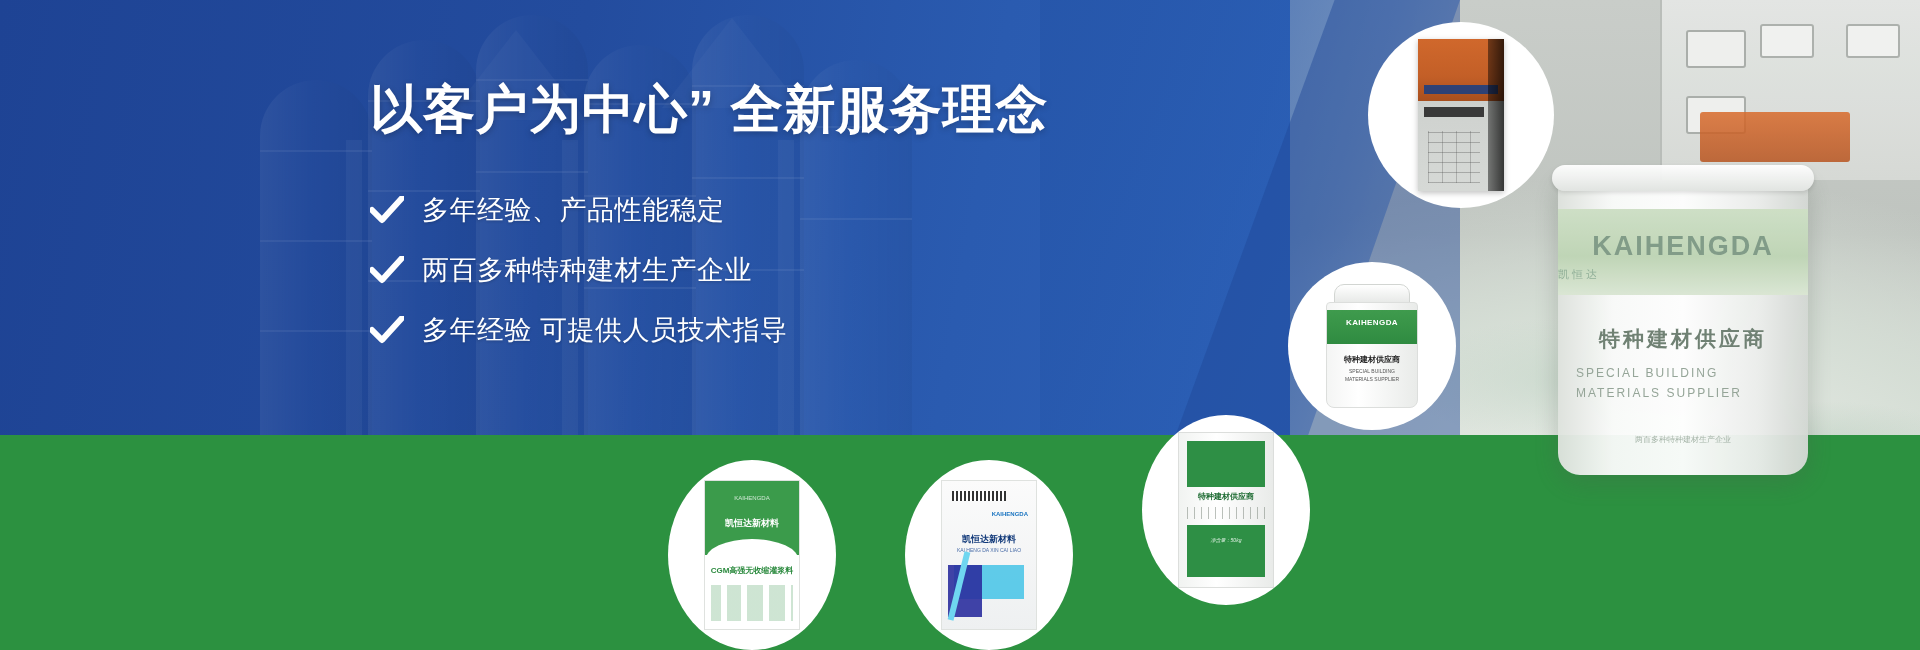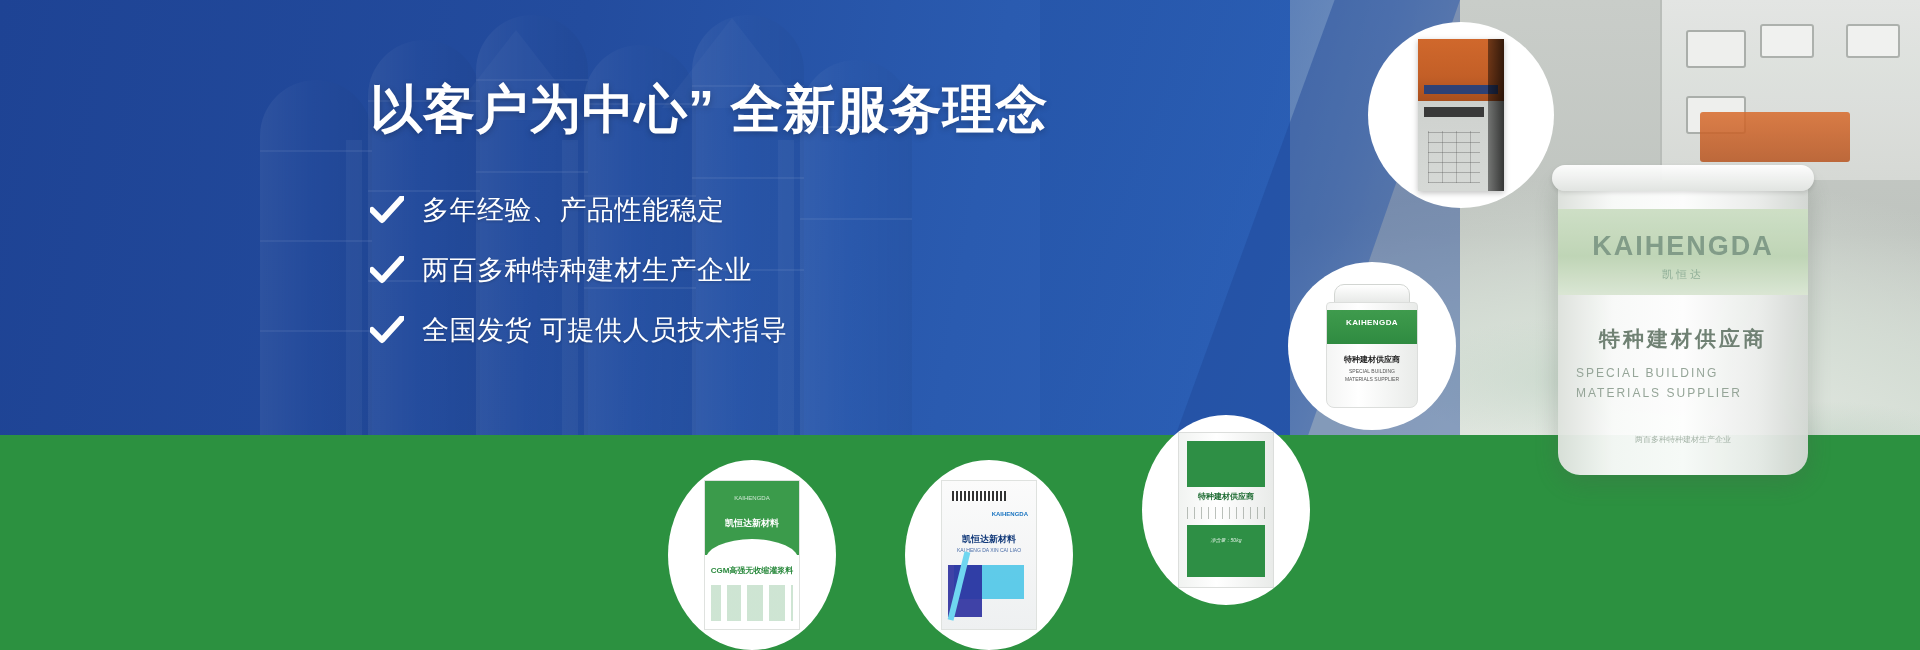--- a/index.html
+++ b/index.html
@@ -275,21 +275,21 @@
   .big-bucket .gband {
     position:absolute; left:0; right:0; top: 34px; height: 86px;
     background: linear-gradient(180deg,#cfe0c6 0%, #bfd6b6 55%, #dbe7d4 100%);
   }
   .big-bucket .brand {
     position:absolute; left:0; right:0; top: 56px;
     text-align:center; color:#7f9a86; font-size:27px; font-weight:bold; letter-spacing:2px;
   }
   .big-bucket .brand-cn {
     position:absolute; left:0; right:0; top: 92px;
-    text-align:center; color:#8fae97; font-size:11px; letter-spacing:3px;
+    color:#8fae97; font-size:11px; letter-spacing:3px;
   }
   .big-bucket .cn {
     position:absolute; left:0; right:0; top: 150px;
     text-align:center; color:#6c7e70; font-size:21px; font-weight:bold; letter-spacing:3px;
   }
   .big-bucket .en {
     position:absolute; left: 18px; top: 188px;
     color:#93a396; font-size:12px; letter-spacing:2px; line-height:1.7; text-align:left;
   }
   .big-bucket .co {
@@ -390,21 +390,21 @@
         </span>
         <span class="bullet-text">两百多种特种建材生产企业</span>
       </div>
 
       <div class="bullet">
         <span class="check">
           <svg width="34" height="28" viewBox="0 0 34 28">
               <path d="M2 14 L12 24 L32 2" fill="none" stroke="#ffffff" stroke-width="6" stroke-linecap="round" stroke-linejoin="round"></path>
             </svg>
         </span>
-        <span class="bullet-text">全国发货 可提供人员技术指导</span>
+        <span class="bullet-text">多年经验 可提供人员技术指导</span>
       </div>
 
     </div>
   </div>
 
   <div class="circle oval c-bag-dark">
     <div class="bagA">
       <i class="top"></i>
       <i class="tline"></i>
       <i class="edge"></i>

